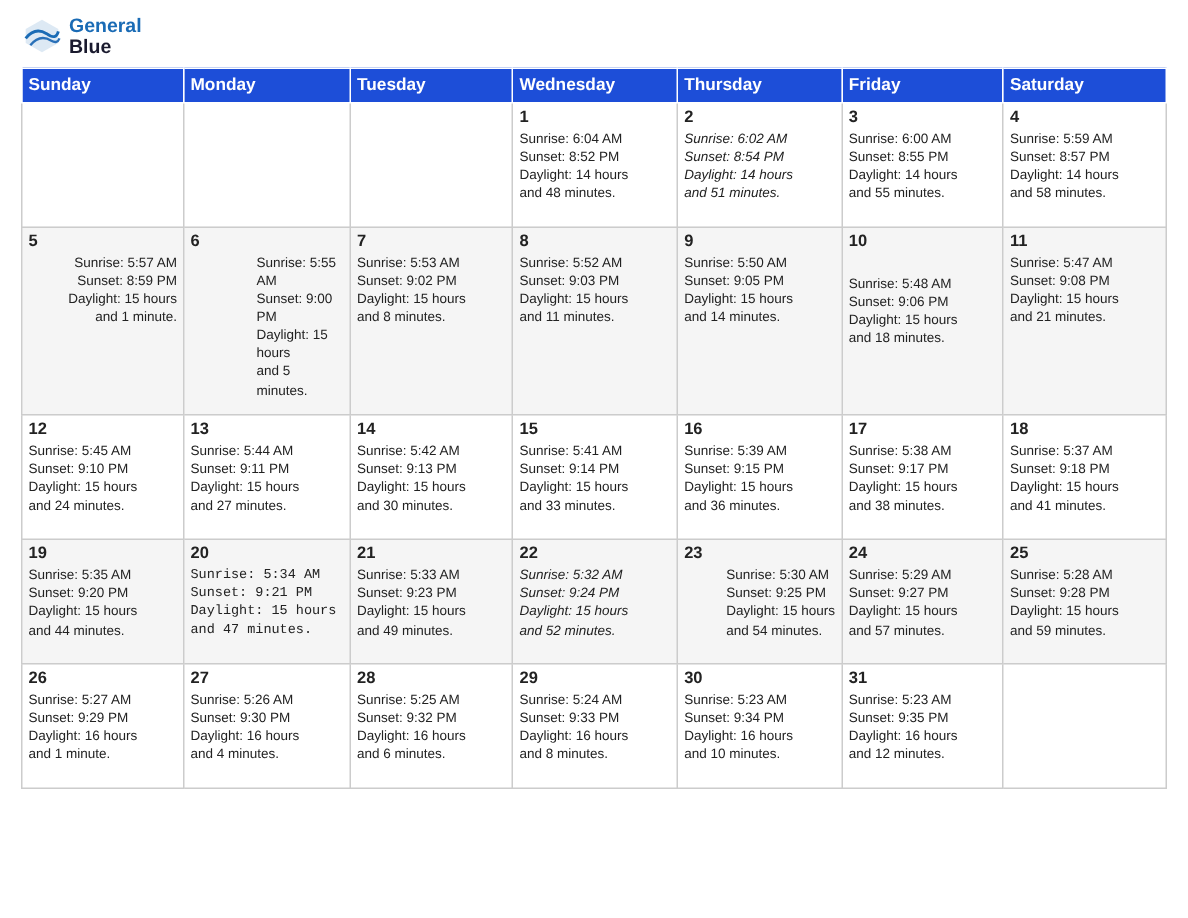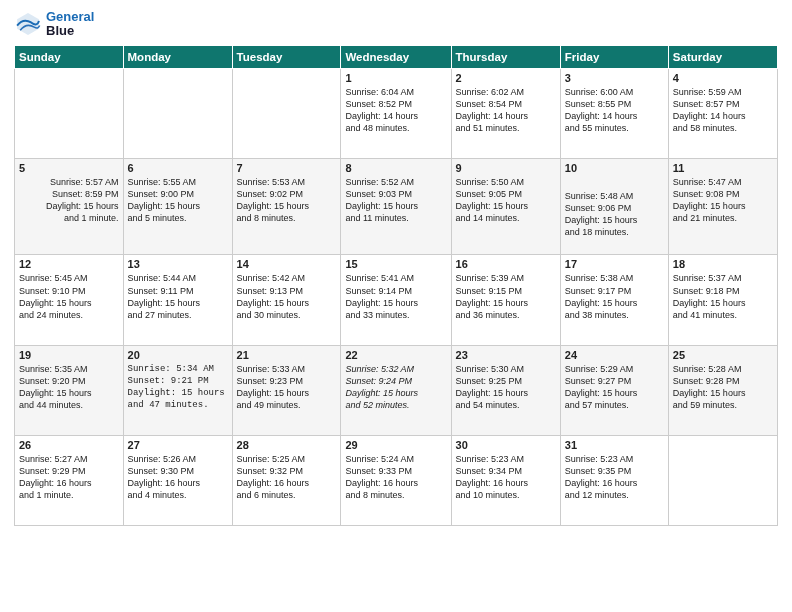--- a/index.html
+++ b/index.html
@@ -53,21 +53,21 @@
     .sub-title {
       font-size: 14px;
       color: #333;
     }
     .calendar {
       width: 100%;
       border-collapse: collapse;
       flex: 1;
     }
     .calendar thead tr th {
-      background: #0f766e;
+      background: #1d4ed8;
       color: #fff;
       font-size: 11.5px;
       font-weight: bold;
       padding: 5px 4px;
       text-align: left;
       border: 1px solid #fff;
     }
     .calendar tbody tr td {
       border: 1px solid #ccc;
       vertical-align: top;
@@ -135,21 +135,21 @@
           <td class="empty"></td>
           <td>
             <span class="day-num">1</span>
             <div class="cell-text" style="white-space: pre-line;">Sunrise: 6:04 AM
 Sunset: 8:52 PM
 Daylight: 14 hours
 and 48 minutes.</div>
           </td>
           <td>
             <span class="day-num">2</span>
-            <div class="cell-text" style="white-space: pre-line;">Sunrise: 6:02 AM
+            <div class="cell-text" style="white-space: pre-line; font-style: italic;">Sunrise: 6:02 AM
 Sunset: 8:54 PM
 Daylight: 14 hours
 and 51 minutes.</div>
           </td>
           <td>
             <span class="day-num">3</span>
             <div class="cell-text" style="white-space: pre-line;">Sunrise: 6:00 AM
 Sunset: 8:55 PM
 Daylight: 14 hours
 and 55 minutes.</div>
@@ -165,21 +165,21 @@
         <tr>
           <td>
             <span class="day-num">5</span>
             <div class="cell-text" style="white-space: pre-line; text-align: right;">Sunrise: 5:57 AM
 Sunset: 8:59 PM
 Daylight: 15 hours
 and 1 minute.</div>
           </td>
           <td>
             <span class="day-num">6</span>
-            <div class="cell-text" style="white-space: pre-line;">Sunrise: 5:55 AM
+            <div class="cell-text" style="white-space: pre-line; margin-left: 44px;">Sunrise: 5:55 AM
 Sunset: 9:00 PM
 Daylight: 15 hours
 and 5 minutes.</div>
           </td>
           <td>
             <span class="day-num">7</span>
             <div class="cell-text" style="white-space: pre-line;">Sunrise: 5:53 AM
 Sunset: 9:02 PM
 Daylight: 15 hours
 and 8 minutes.</div>
@@ -288,21 +288,21 @@
           </td>
           <td>
             <span class="day-num">22</span>
             <div class="cell-text" style="white-space: pre-line; font-style: italic;">Sunrise: 5:32 AM
 Sunset: 9:24 PM
 Daylight: 15 hours
 and 52 minutes.</div>
           </td>
           <td>
             <span class="day-num">23</span>
-            <div class="cell-text" style="white-space: pre-line;">Sunrise: 5:30 AM
+            <div class="cell-text" style="white-space: pre-line; margin-left: 28px;">Sunrise: 5:30 AM
 Sunset: 9:25 PM
 Daylight: 15 hours
 and 54 minutes.</div>
           </td>
           <td>
             <span class="day-num">24</span>
             <div class="cell-text" style="white-space: pre-line;">Sunrise: 5:29 AM
 Sunset: 9:27 PM
 Daylight: 15 hours
 and 57 minutes.</div>

